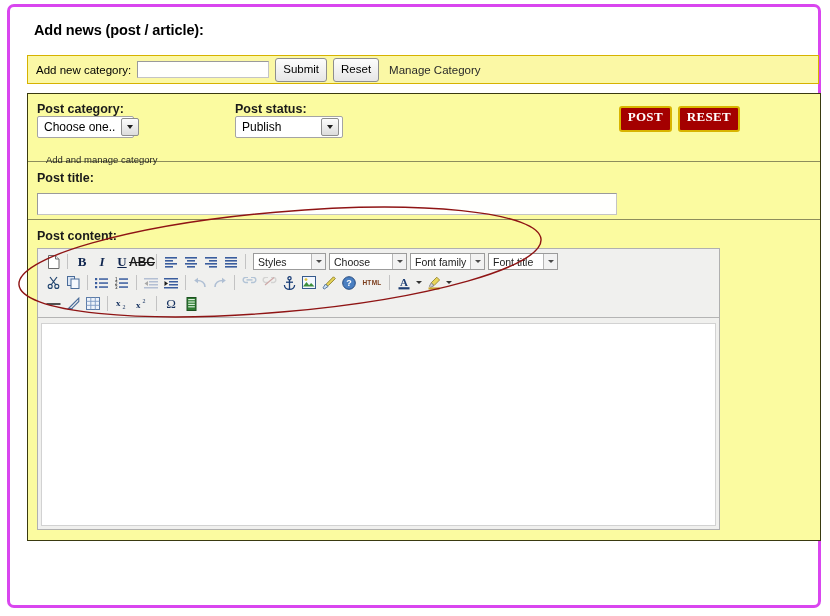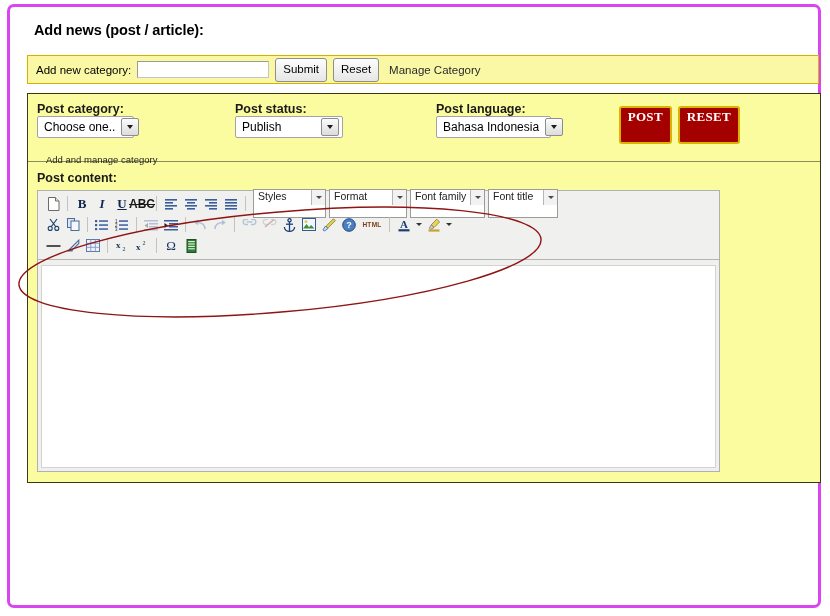--- a/index.html
+++ b/index.html
@@ -189,21 +189,21 @@
     gap: 6px;
   }
   .redbtn {
     font-family: "Liberation Serif", serif;
     font-size: 13px;
     font-weight: bold;
     color: #ffffff;
     background: #a40000;
     border: 2px solid #d8b400;
     border-radius: 3px;
-    padding: 2px 7px 18px 7px;
+    padding: 2px 7px 6px 7px;
     cursor: pointer;
     letter-spacing: 0.3px;
     line-height: 14px;
     box-sizing: border-box;
   }
 
   .row-title .field-label,
   .row-content .field-label,
   .row-tag .field-label {
     position: absolute;
@@ -258,22 +258,22 @@
   }
   .mce-sep {
     width: 1px;
     height: 15px;
     background: #c3c3c3;
     margin: 0 4px;
     flex: 0 0 auto;
   }
   .mce-drop {
     display: inline-flex;
-    align-items: flex-start;
-    height: 29px;
+    align-items: center;
+    height: 17px;
     background: #ffffff;
     border: 1px solid #9b9b9b;
     margin-left: 3px;
     font-size: 10.5px;
     color: #222;
     box-sizing: border-box;
     cursor: pointer;
     flex: 0 0 auto;
   }
   .mce-drop .d-txt {
@@ -359,36 +359,31 @@
       <div class="meta-col c2">
         <div class="field-label">Post status:</div>
         <div class="sel-box" id="sel-status">
           <span class="sel-text">Publish</span>
           <span class="sel-arrow">
               <i></i>
             </span>
         </div>
       </div>
 
-      <div class="meta-col c3">
-        <div class="field-label">Post language:</div>
-        <div class="sel-box" id="sel-language">
-          <span class="sel-text">Bahasa Indonesia</span>
-          <span class="sel-arrow">
-              <i></i>
-            </span>
-        </div>
-      </div>
 
       <div class="action-btns">
         <button class="redbtn">POST</button>
         <button class="redbtn">RESET</button>
       </div>
     </div>
 
+    <div class="fp-row row-title">
+      <div class="field-label">Post title:</div>
+      <input id="title-input" class="txt" type="text" placeholder="" style="">
+    </div>
 
     <div class="fp-row row-content">
       <div class="field-label">Post content:</div>
 
       <div class="mce-container">
         <div class="mce-toolbars">
 
           <div class="mce-row">
             <span class="mce-btn">
               <svg width="13" height="14" viewBox="0 0 13 14">
@@ -452,21 +447,21 @@
             </span>
             <span class="mce-sep"></span>
 
             <span class="mce-drop" id="d-styles">
               <span class="d-txt">Styles</span>
               <span class="d-arrow">
                   <i></i>
                 </span>
             </span>
             <span class="mce-drop" id="d-format">
-              <span class="d-txt">Format</span>
+              <span class="d-txt">Choose</span>
               <span class="d-arrow">
                   <i></i>
                 </span>
             </span>
             <span class="mce-drop" id="d-fontfamily">
               <span class="d-txt">Font family</span>
               <span class="d-arrow">
                   <i></i>
                 </span>
             </span>

